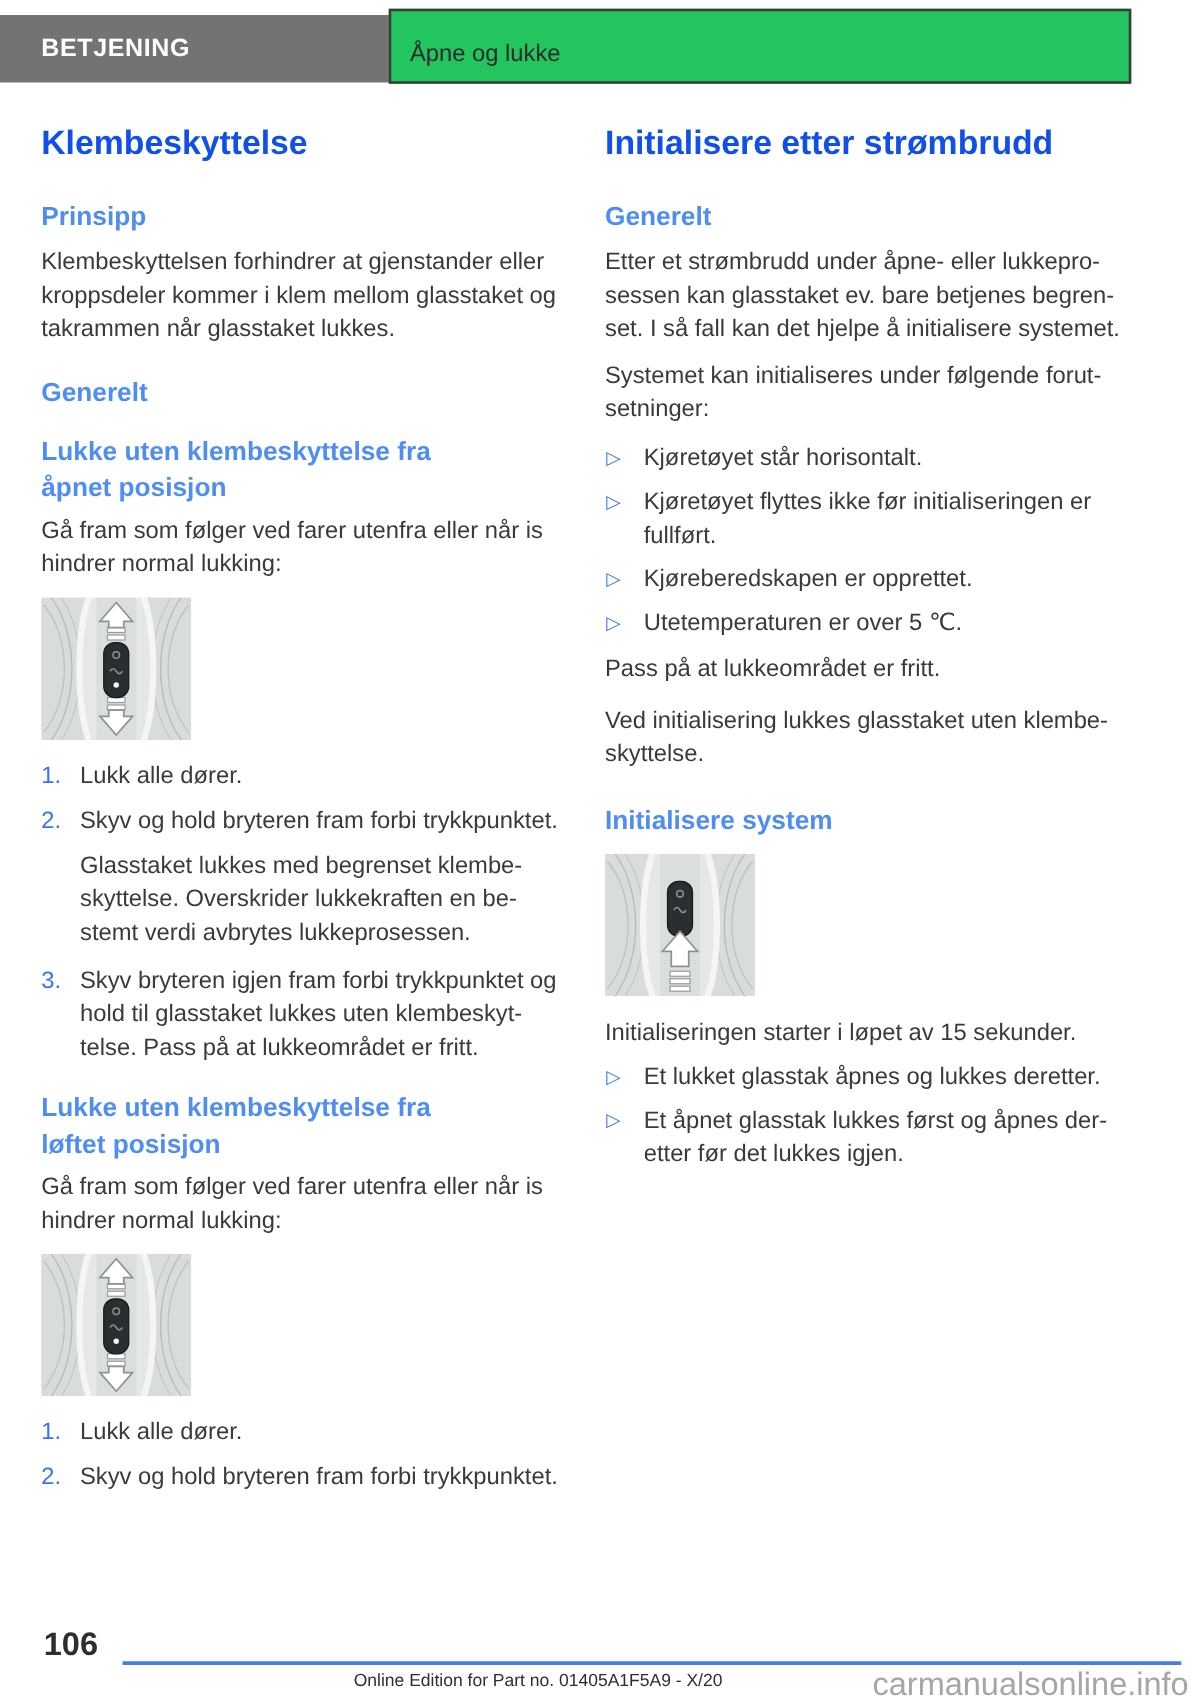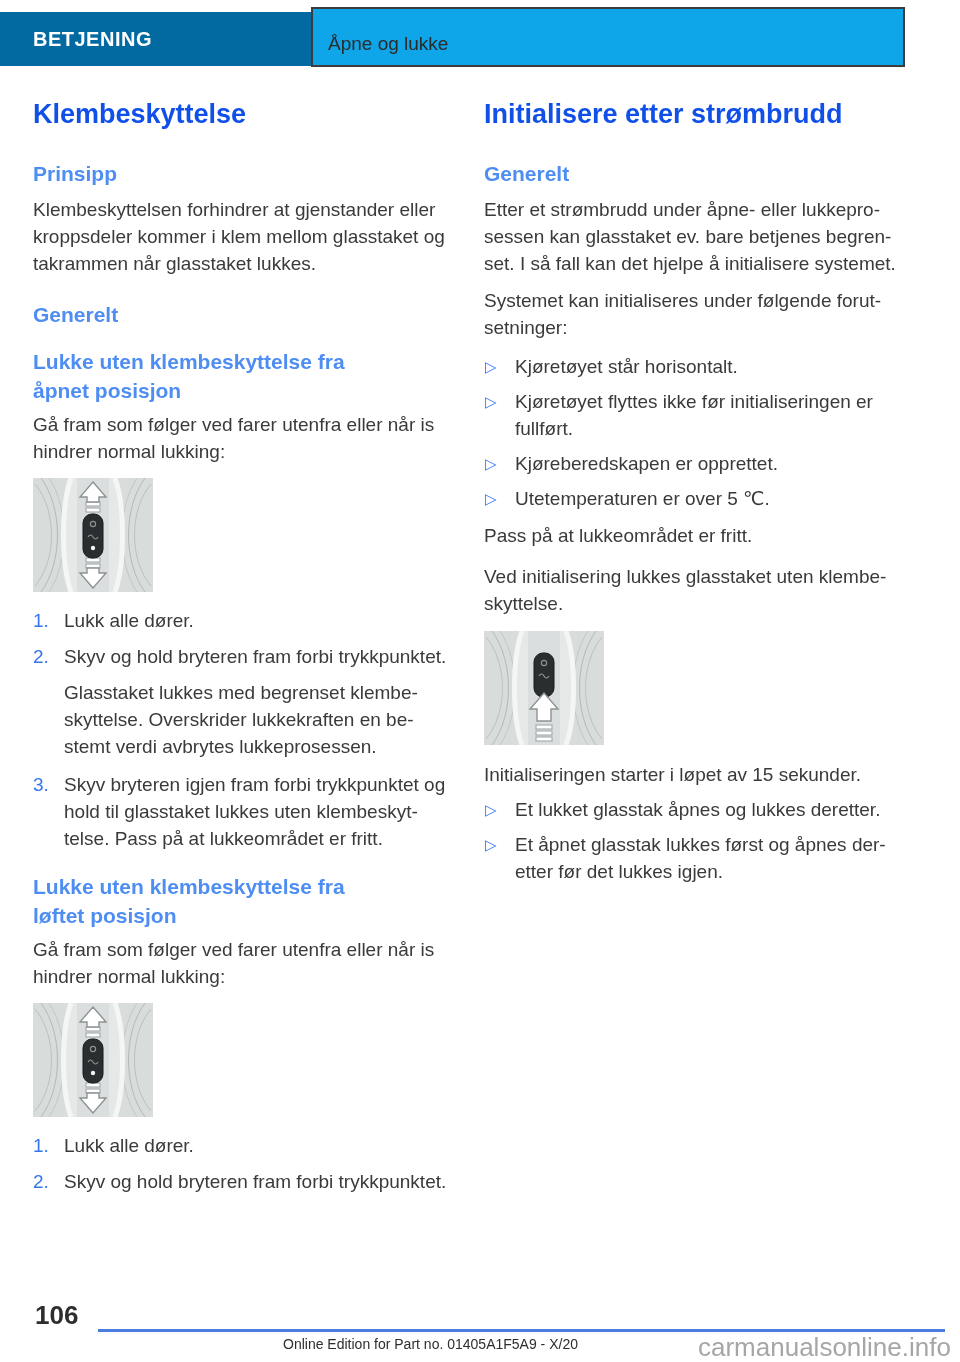--- a/index.html
+++ b/index.html
@@ -4,29 +4,29 @@
 <style>
   html,body{margin:0;padding:0;}
   body{
     width:960px;height:1362px;position:relative;background:#ffffff;
     font-family:"Liberation Sans","DejaVu Sans",sans-serif;color:#3a3a3a;
     overflow:hidden;
   }
   
   .chapter-box{
     position:absolute;left:0;top:12px;width:316px;height:54px;
-    background:#0369a1;color:#ffffff;display:flex;align-items:center;
+    background:#737373;color:#ffffff;display:flex;align-items:center;
     padding-left:33px;box-sizing:border-box;
     font-size:20px;font-weight:bold;letter-spacing:.5px;
   }
   .section-box{
     position:absolute;left:311px;top:7px;width:594px;height:60px;
     border:2px solid #3c3c3c;box-sizing:border-box;
     display:flex;align-items:center;padding:14px 0 0 15px;
-    font-size:19px;color:#2b2b2b;background:#0ea5e9;
+    font-size:19px;color:#2b2b2b;background:#22c55e;
   }
   
   .col{position:absolute;top:95px;}
   .col-left{left:33px;width:442px;}
   .col-right{left:484px;width:430px;}
   .h1{
     font-size:27px;line-height:32px;font-weight:bold;color:#1150e8;
     margin:3px 0 0 0;white-space:pre-line;
   }
   .h2{
@@ -226,20 +226,21 @@
     <div class="bullet">
       <span class="bullet-marker">▷</span>
       <span class="bullet-text">Utetemperaturen er over 5 ℃.</span>
     </div>
   </div>
 
   <p class="body-p">Pass på at lukkeområdet er fritt.</p>
   <p class="body-p" style="margin-top:14px">Ved initialisering lukkes glasstaket uten klembe-
 skyttelse.</p>
 
+  <div class="h2" style="margin-top:27px">Initialisere system</div>
 
   <div class="figure-row">
     <div class="figure" style="margin-top:0">
       <svg width="120" height="114" viewBox="0 0 120 114" xmlns="http://www.w3.org/2000/svg">
         <rect width="120" height="114" fill="#e5e8e7"></rect>
         <path d="M0,0 L38,0 C26,28 26,86 38,114 L0,114 Z" fill="#d8dcdb"></path>
         <path d="M120,0 L82,0 C94,28 94,86 82,114 L120,114 Z" fill="#d8dcdb"></path>
         <path d="M2,6 C24,32 24,82 2,108" stroke="#bcc1c0" fill="none"></path>
         <path d="M8,0 C30,30 30,84 8,114" stroke="#b4b9b8" fill="none"></path>
         <path d="M16,0 C36,30 36,84 16,114" stroke="#c3c8c7" fill="none"></path>

